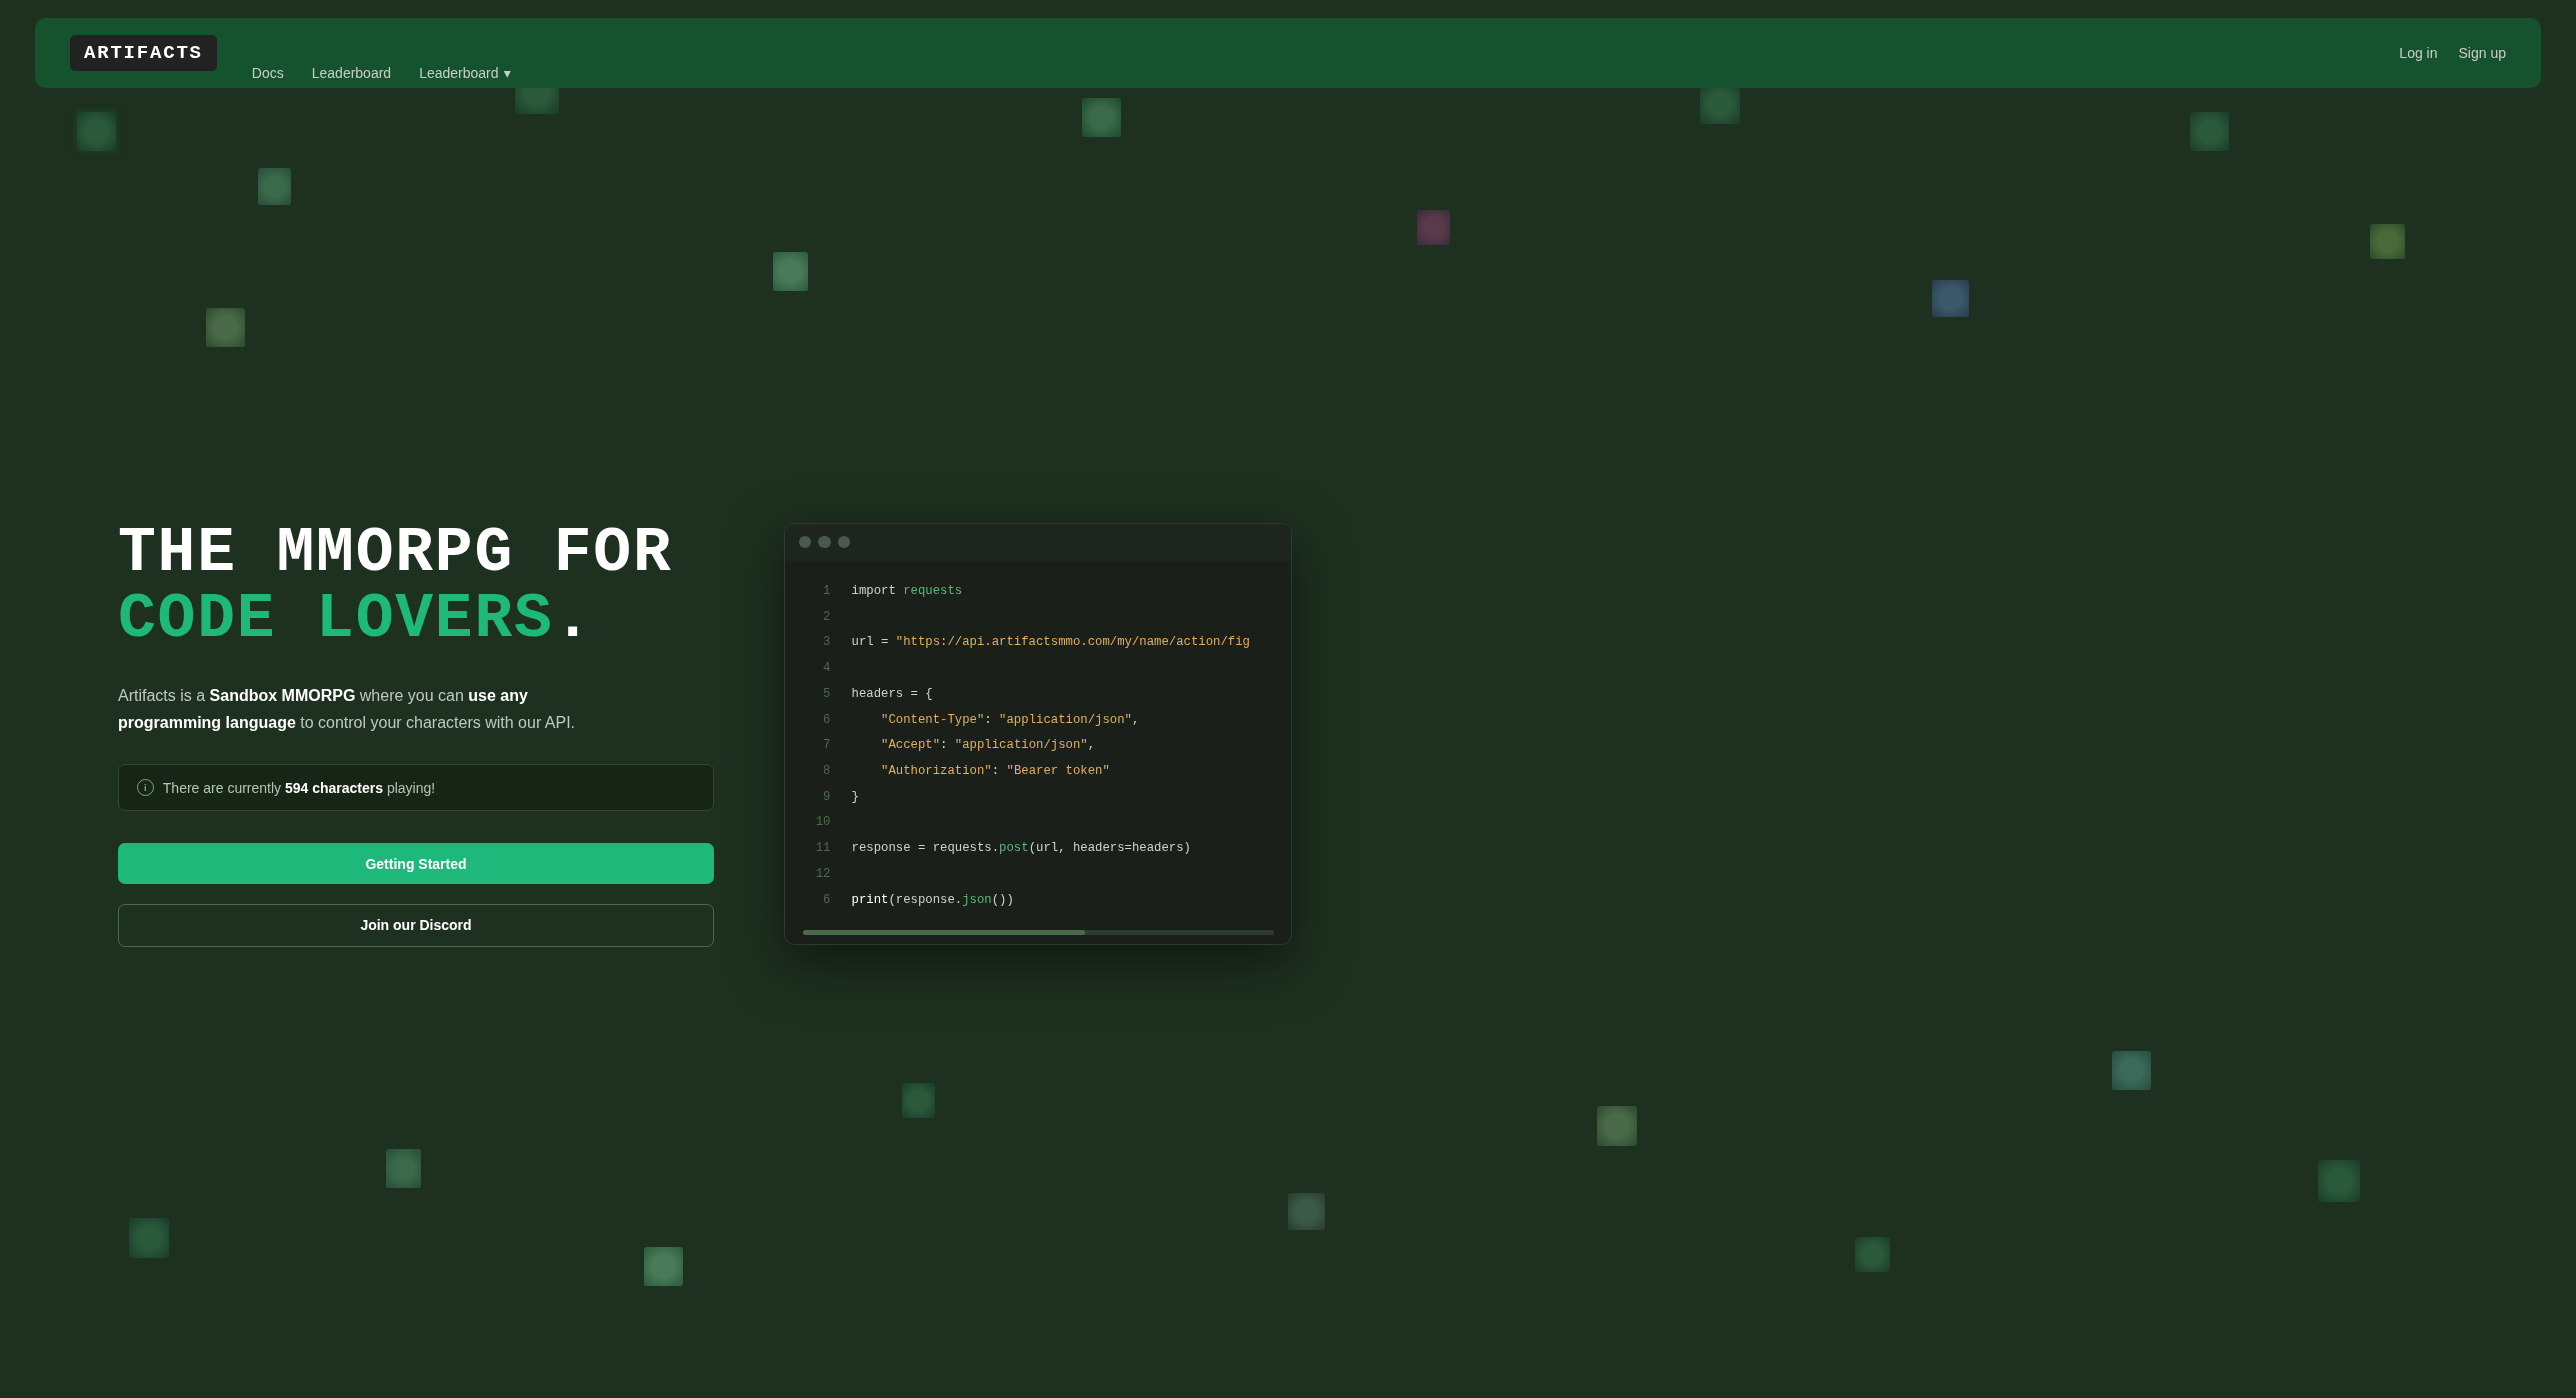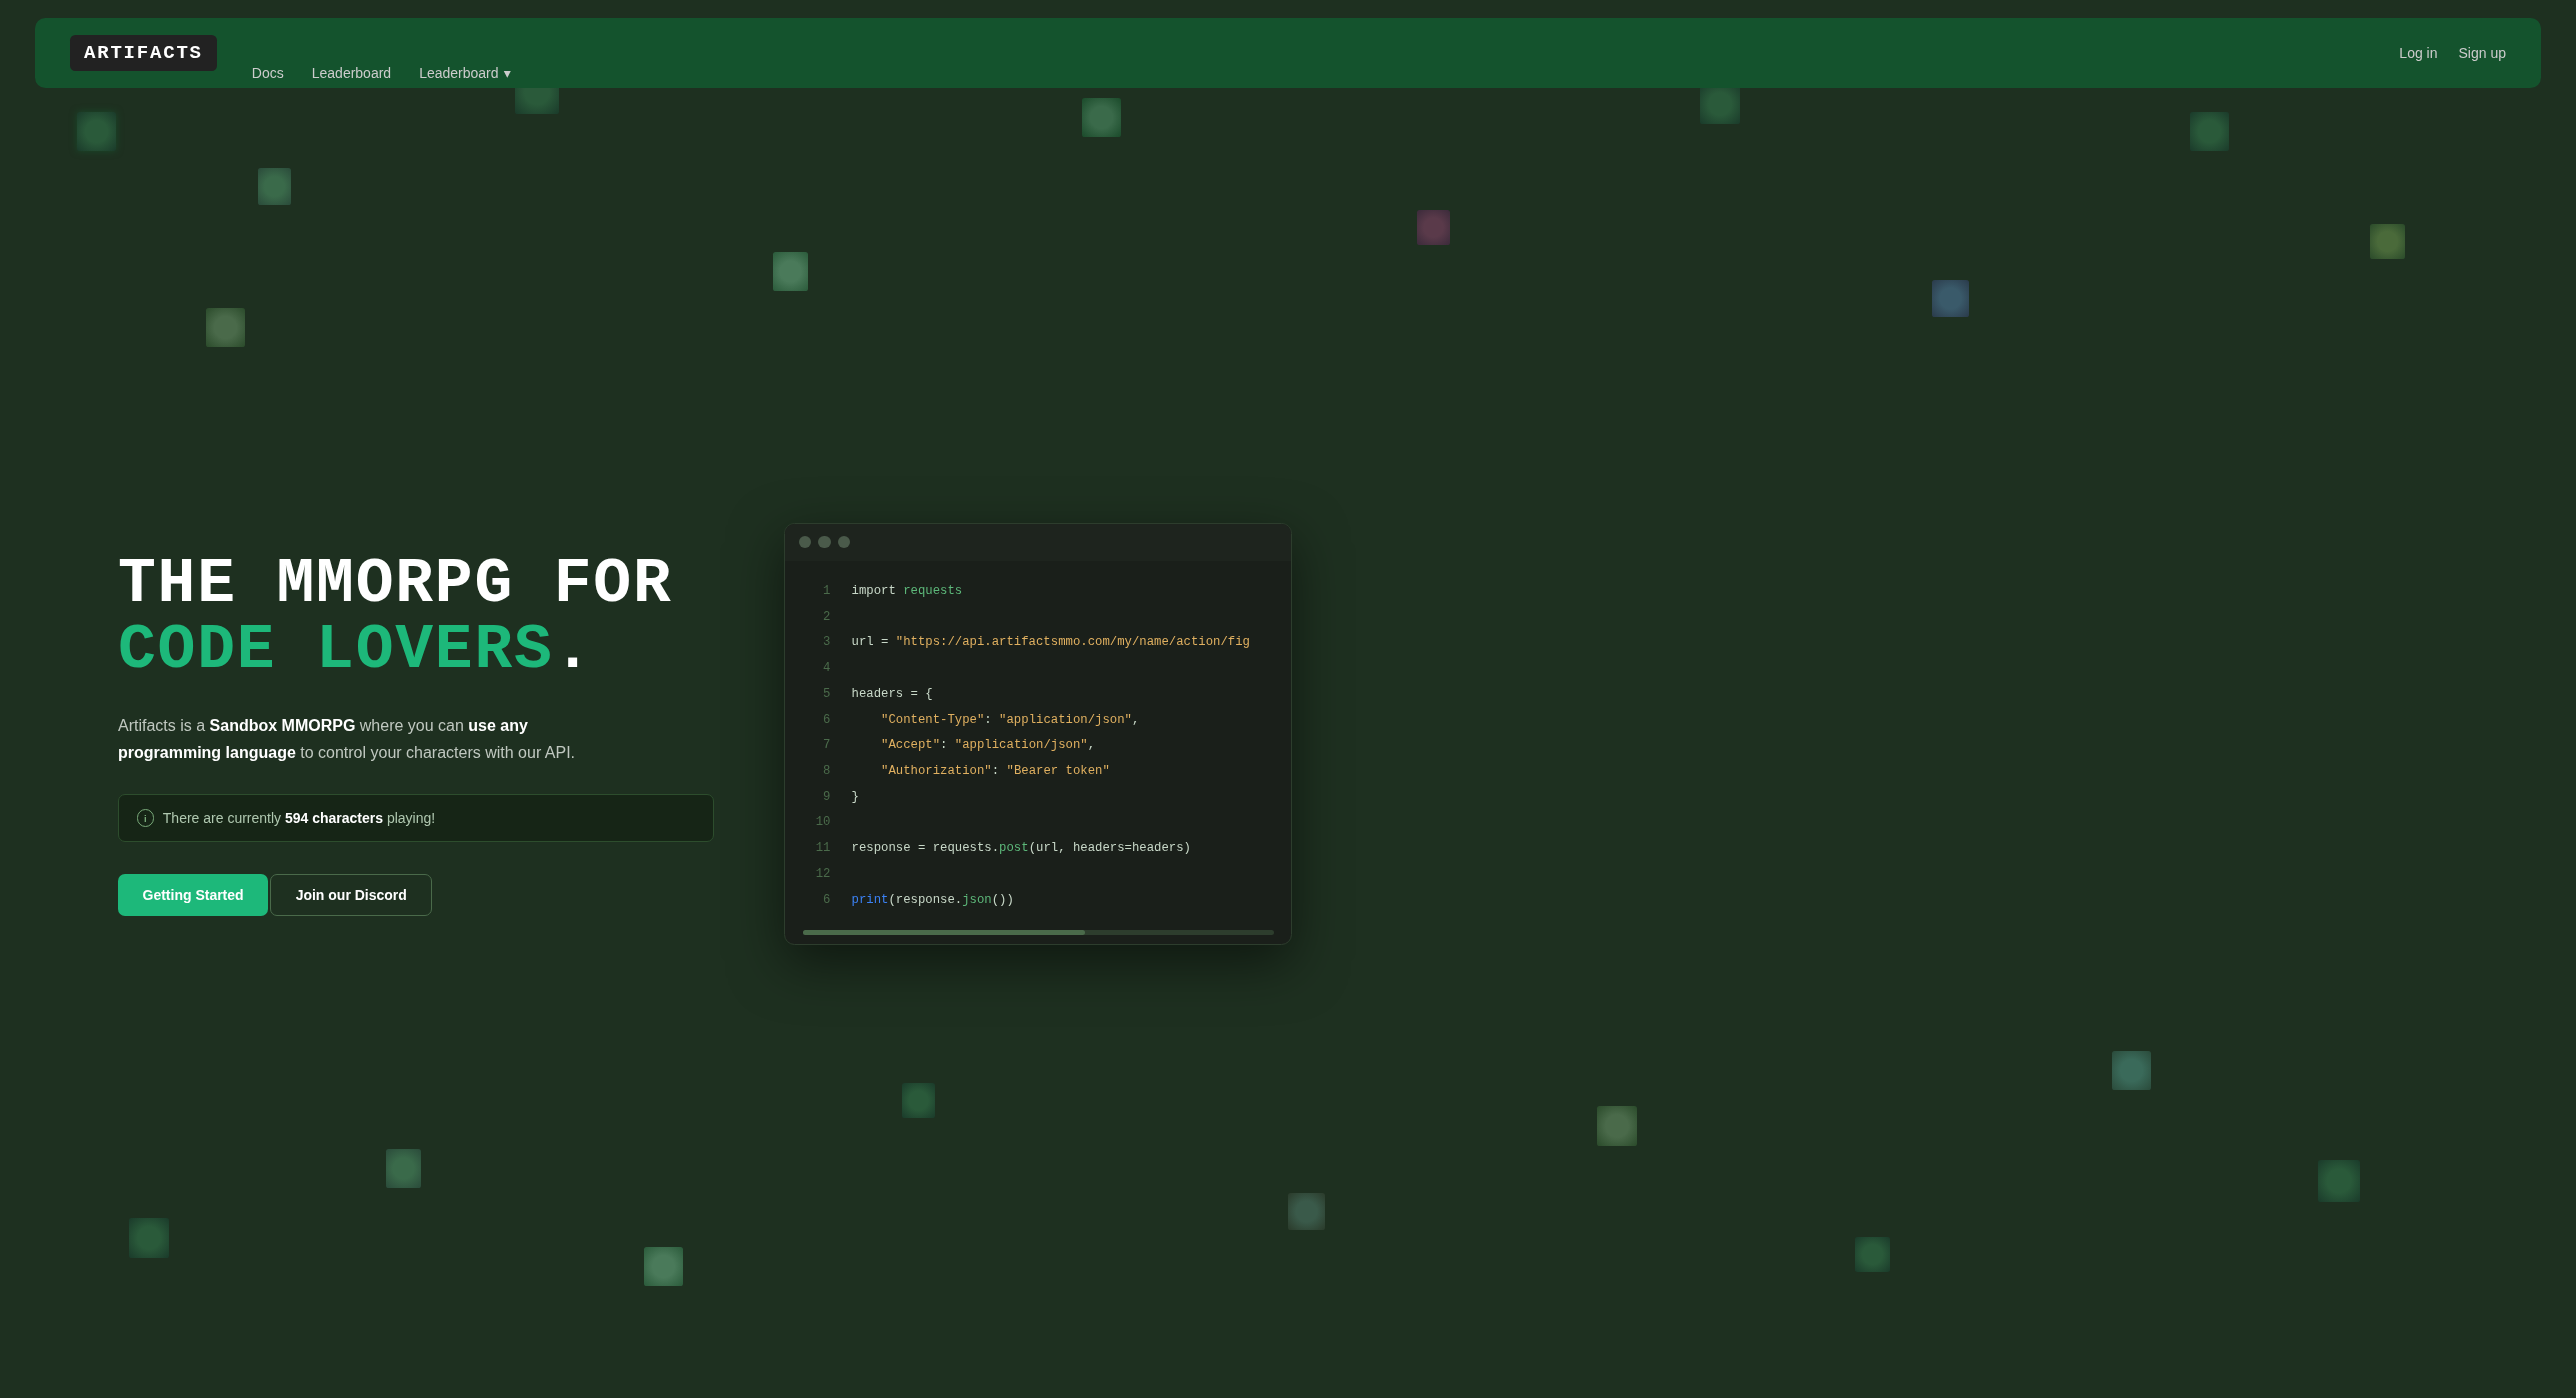--- a/index.html
+++ b/index.html
@@ -165,21 +165,22 @@
       font-weight: bold;
     }
 
     .info-box .char-count {
       color: #ffffff;
       font-weight: 700;
     }
 
     .hero-buttons {
       display: flex;
-      gap: 2px;
+      gap: 20px;
+      flex-direction: column;
     }
 
     .btn-primary {
       background-color: #1db87a;
       color: #ffffff;
       border: none;
       padding: 12.3px 24.5px;
       border-radius: 7px;
       font-size: 14px;
       font-weight: 600;
@@ -248,21 +249,21 @@
     }
 
     .line-code {
       color: #c8d8c8;
     }
 
     .kw-import { color: #c8d8c8; }
     .kw-module { color: #5db87a; }
     .kw-string { color: #e0b060; }
     .kw-method { color: #5db87a; }
-    .kw-print { color: #3b82f6; }
+    .kw-print { color: #ffffff; }
 
     .code-scrollbar {
       height: 5.3px;
       background-color: #2d3d2d;
       margin: 0 17.5px 8.8px;
       border-radius: 2.6px;
       position: relative;
     }
     .code-scrollbar-thumb {
       position: absolute;

